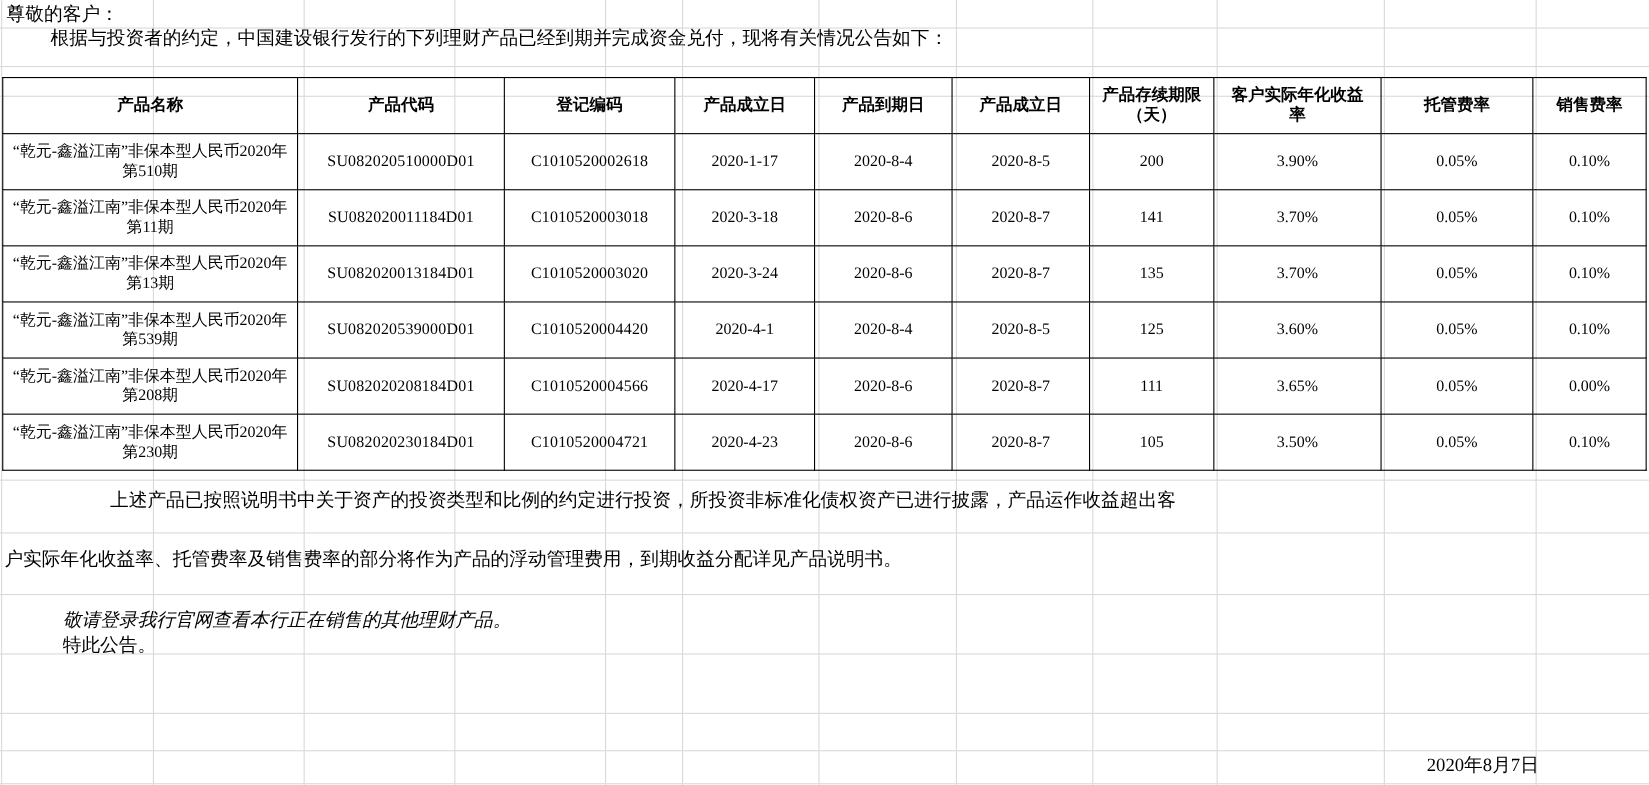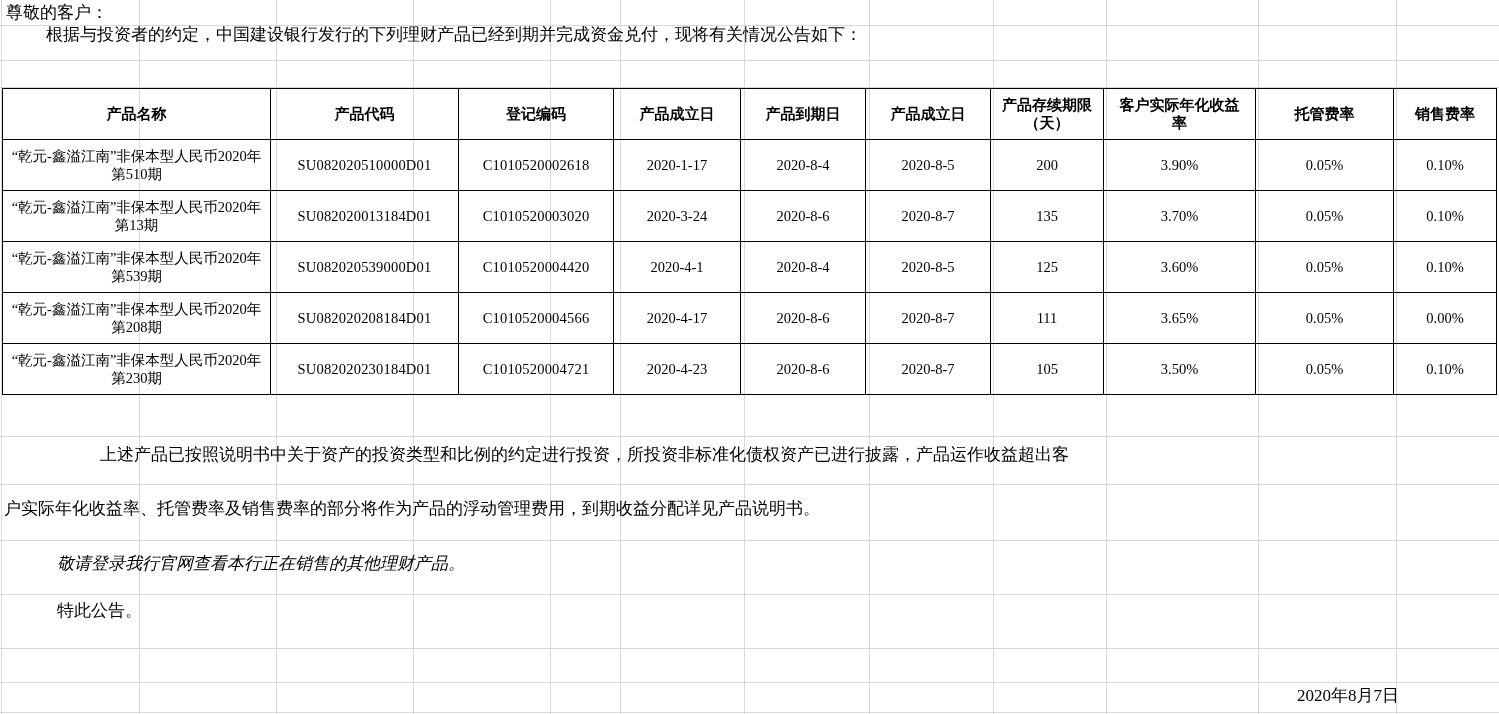--- a/index.html
+++ b/index.html
@@ -48,21 +48,21 @@
   .para {
     position: absolute;
     font-size: 17px;
     line-height: 22px;
     white-space: nowrap;
   }
 
   .tbl-wrap {
     position: absolute;
     left: 2px;
-    top: 88px;
+    top: 70px;
     width: 1494px;
   }
   table.products {
     border-collapse: collapse;
     table-layout: fixed;
     width: 1494px;
   }
   table.products th,
   table.products td {
     border: 1px solid #000000;
@@ -175,20 +175,32 @@
           <td class="code">C1010520002618</td>
           <td>2020-1-17</td>
           <td>2020-8-4</td>
           <td>2020-8-5</td>
           <td>200</td>
           <td>3.90%</td>
           <td>0.05%</td>
           <td>0.10%</td>
         </tr>
         <tr>
+          <td class="prodname">“乾元-鑫溢江南”非保本型人民币2020年第11期</td>
+          <td class="code">SU082020011184D01</td>
+          <td class="code">C1010520003018</td>
+          <td>2020-3-18</td>
+          <td>2020-8-6</td>
+          <td>2020-8-7</td>
+          <td>141</td>
+          <td>3.70%</td>
+          <td>0.05%</td>
+          <td>0.10%</td>
+        </tr>
+        <tr>
           <td class="prodname">“乾元-鑫溢江南”非保本型人民币2020年第13期</td>
           <td class="code">SU082020013184D01</td>
           <td class="code">C1010520003020</td>
           <td>2020-3-24</td>
           <td>2020-8-6</td>
           <td>2020-8-7</td>
           <td>135</td>
           <td>3.70%</td>
           <td>0.05%</td>
           <td>0.10%</td>
@@ -229,17 +241,17 @@
           <td>0.05%</td>
           <td>0.10%</td>
         </tr>
       </tbody>
     </table>
   </div>
 
   <div class="para" style="left:100px; top:444px;">上述产品已按照说明书中关于资产的投资类型和比例的约定进行投资，所投资非标准化债权资产已进行披露，产品运作收益超出客</div>
   <div class="para" style="left:4px; top:498px;">户实际年化收益率、托管费率及销售费率的部分将作为产品的浮动管理费用，到期收益分配详见产品说明书。</div>
   <div class="para" style="left:57px; top:553px;font-style:italic;">敬请登录我行官网查看本行正在销售的其他理财产品。</div>
-  <div class="para" style="left:57px; top:600px;">特此公告。</div>
+  <div class="para" style="left:57px; top:576px;">特此公告。</div>
 
   <div class="footer-right" style="top:684px;">2020年8月7日</div>
 
 </div>
 
 </body></html>

